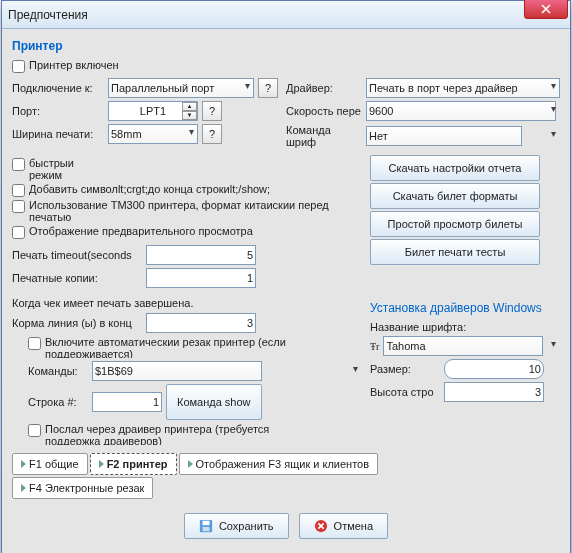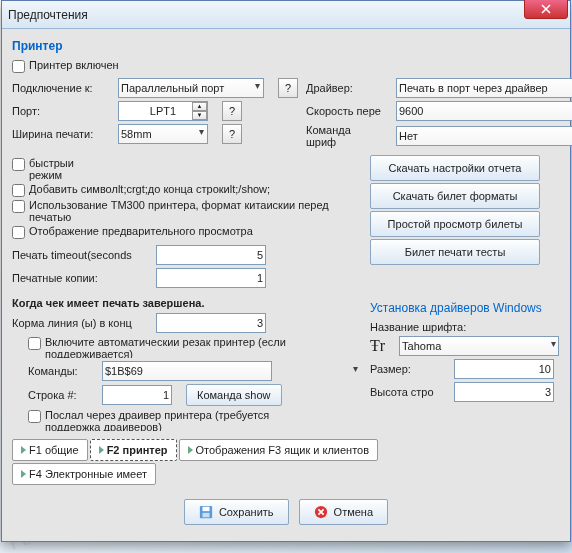--- a/index.html
+++ b/index.html
@@ -7,37 +7,37 @@
 .wm{position:absolute;font-size:28px;color:rgba(150,150,150,.12);transform:rotate(-20deg);pointer-events:none}
 .wm1{top:80px;right:20px}.wm2{top:260px;right:60px}.wm3{bottom:10px;left:0}
 .win{border:1px solid #5a7ab0;background:#e5e5e5;box-shadow:0 4px 12px rgba(0,0,0,.4);width:570px;position:absolute;top:0;left:1px}
 .titlebar{height:28px;background:linear-gradient(#f0f6fb,#d8e6f3);display:flex;align-items:center;padding:0 6px;border-bottom:1px solid #9cb6d6;position:relative}
 .titlebar span{font-size:12px;color:#222}
 .close-btn{position:absolute;right:2px;top:-2px;width:44px;height:20px;background:linear-gradient(#e68,#c33);border:1px solid #a22;border-radius:0 0 3px 3px;display:flex;align-items:center;justify-content:center;cursor:pointer}
 .close-btn svg{width:10px;height:10px}
 .body{padding:8px 10px 4px}
 .section-h{color:#0066cc;font-weight:bold;font-size:12px;margin:2px 0 6px}
 .section-h-blue{color:#0066cc;font-weight:normal;font-size:12px;margin:4px 0 6px}
-.row{display:flex;align-items:center;margin:3px 0;gap:14px}
+.row{display:flex;align-items:center;margin:3px 0;gap:4px}
 .lbl{flex-shrink:0}
 .sel,.inp{border:1px solid #7a9;border:1px solid #7f9db9;background:#fff;height:20px;padding:1px 2px;font-size:11px}
 .sel{appearance:none;background:linear-gradient(#fff,#f4f4f4);padding-right:18px;position:relative}
 .sel-wrap{position:relative;display:inline-block}
 .sel-wrap::after{content:"▾";position:absolute;right:4px;top:2px;pointer-events:none;font-size:10px;color:#444}
 .inp{text-align:right;}
 .chk{display:flex;align-items:flex-start;gap:4px;margin:2px 0}
 .chk input{margin-top:1px}
 .qbtn{width:20px;height:20px;border:1px solid #999;background:linear-gradient(#fff,#e6e6e6);cursor:pointer;font-size:11px}
 .btn{height:26px;padding:0 10px;border:1px solid #8aa6c1;background:linear-gradient(#fdfefe,#dde9f5);cursor:pointer;border-radius:2px;font-size:11px;white-space:nowrap}
 .right-btns{display:flex;flex-direction:column;gap:2px;width:170px}
 .right-btns .btn{width:100%}
 .cols{display:flex;gap:8px}
 .left{flex:1}
 .right-col{width:190px}
-.bold{font-weight:bold}
+.bold{font-weight:normal}
 .tabs{display:flex;gap:2px;margin-top:6px;flex-wrap:wrap}
 .tab{border:1px solid #999;background:#fff;padding:4px 8px;cursor:pointer;border-radius:2px;display:flex;align-items:center;gap:3px}
 .tab.active{border:1px dashed #555;font-weight:bold}
 .tab .t-ic{width:0;height:0;border-top:4px solid transparent;border-bottom:4px solid transparent;border-left:5px solid #6a8}
 .footer{display:flex;justify-content:center;gap:10px;padding:10px 0 16px}
 .fbtn{display:flex;align-items:center;gap:6px;padding:5px 14px;border:1px solid #8aa6c1;background:linear-gradient(#fdfefe,#dde9f5);border-radius:2px;cursor:pointer;font-size:12px}
 .ic-save{width:14px;height:14px;fill:#3b7dd8}
 .ic-cancel{width:14px;height:14px}
 .spin-wrap{position:relative;display:inline-block}
 .spin-btns{position:absolute;right:1px;top:1px;width:15px;height:18px;display:flex;flex-direction:column}
@@ -93,21 +93,21 @@
         <div class="row">
           <span class="lbl" style="width:76px">Драйвер:</span>
           <span class="sel-wrap" style="flex:1"><select class="sel" style="width:194px"><option>Печать в порт через драйвер</option></select></span>
         </div>
         <div class="row">
           <span class="lbl" style="width:76px">Скорость пере</span>
           <span class="sel-wrap" style="flex:1"><select class="sel" style="width:190px"><option>9600</option></select></span>
         </div>
         <div class="row">
           <span class="lbl" style="width:76px">Команда шриф</span>
-          <span class="sel-wrap" style="flex:1"><select class="sel" style="width:180px"><option>Нет</option></select></span>
+          <span class="sel-wrap" style="flex:1"><select class="sel" style="width:156px"><option>Нет</option></select></span>
         </div>
       </div>
     </div>
 
     <div class="cols" style="margin-top:4px">
       <div class="left">
         <div class="chk">
             <input type="checkbox" style="">
             <span style="max-width:80px;display:inline-block">быстрыи режим</span>
           </div>
@@ -154,37 +154,37 @@
             <input type="checkbox" style="">
             <span style="max-width:260px;display:inline-block;overflow:hidden;height:22px">Включите автоматическии резак принтер (если поддерживается)</span>
           </div>
         <div class="row" style="margin-left:16px">
           <span class="lbl" style="width:60px">Команды:</span>
           <span class="sel-wrap" style="flex:1"><select class="sel" style="width:170px"><option>$1B$69</option></select></span>
         </div>
         <div class="row" style="margin-left:16px">
           <span class="lbl" style="width:60px">Строка #:</span>
           <input class="inp" style="width: 70px;" value="1">
-          <button class="btn" style="height:22px">Команда show</button>
+          <button class="btn" style="height:36px">Команда show</button>
         </div>
         <div class="chk" style="margin-left:16px">
             <input type="checkbox" style="">
             <span style="max-width:260px;display:inline-block;overflow:hidden;height:22px">Послал через драивер принтера (требуется поддержка драиверов)</span>
           </div>
       </div>
       <div class="right-col">
         <div class="section-h-blue">Установка драйверов Windows</div>
         <div style="margin:2px 0">Название шрифта:</div>
         <div class="row">
-          <span style="font-family:serif;font-size:16px">Ŧr</span>
+          <span style="font-family:serif;font-size:10px">Ŧr</span>
           <span class="sel-wrap" style="flex:1"><select class="sel" style="width:160px"><option>Tahoma</option></select></span>
         </div>
         <div class="row">
           <span class="lbl" style="width:70px">Размер:</span>
-          <input class="inp" style="width: 100px;" value="10">
+          <input class="inp" style="width: 100px; border-radius: 9px;" value="10">
         </div>
         <div class="row">
           <span class="lbl" style="width:70px">Высота стро</span>
           <input class="inp" style="width: 100px;" value="3">
         </div>
       </div>
     </div>
 
     <div class="tabs">
       <div class="tab">
@@ -196,21 +196,21 @@
           <span>F2 принтер</span>
         </div>
       <div class="tab">
           <span class="t-ic"></span>
           <span>Отображения F3 ящик и клиентов</span>
         </div>
     </div>
     <div class="tabs" style="margin-top:2px">
       <div class="tab">
           <span class="t-ic"></span>
-          <span>F4 Электронные имеет</span>
+          <span>F4 Электронные резак</span>
         </div>
     </div>
   </div>
 
   <div class="footer">
     <button class="fbtn">
       <svg class="ic-save" viewBox="0 0 16 16">
           <rect x="1" y="1" width="14" height="14" rx="1" fill="#5a9be0"></rect>
           <rect x="4" y="2" width="8" height="5" fill="#fff"></rect>
           <rect x="4" y="9" width="8" height="5" fill="#cde"></rect>

